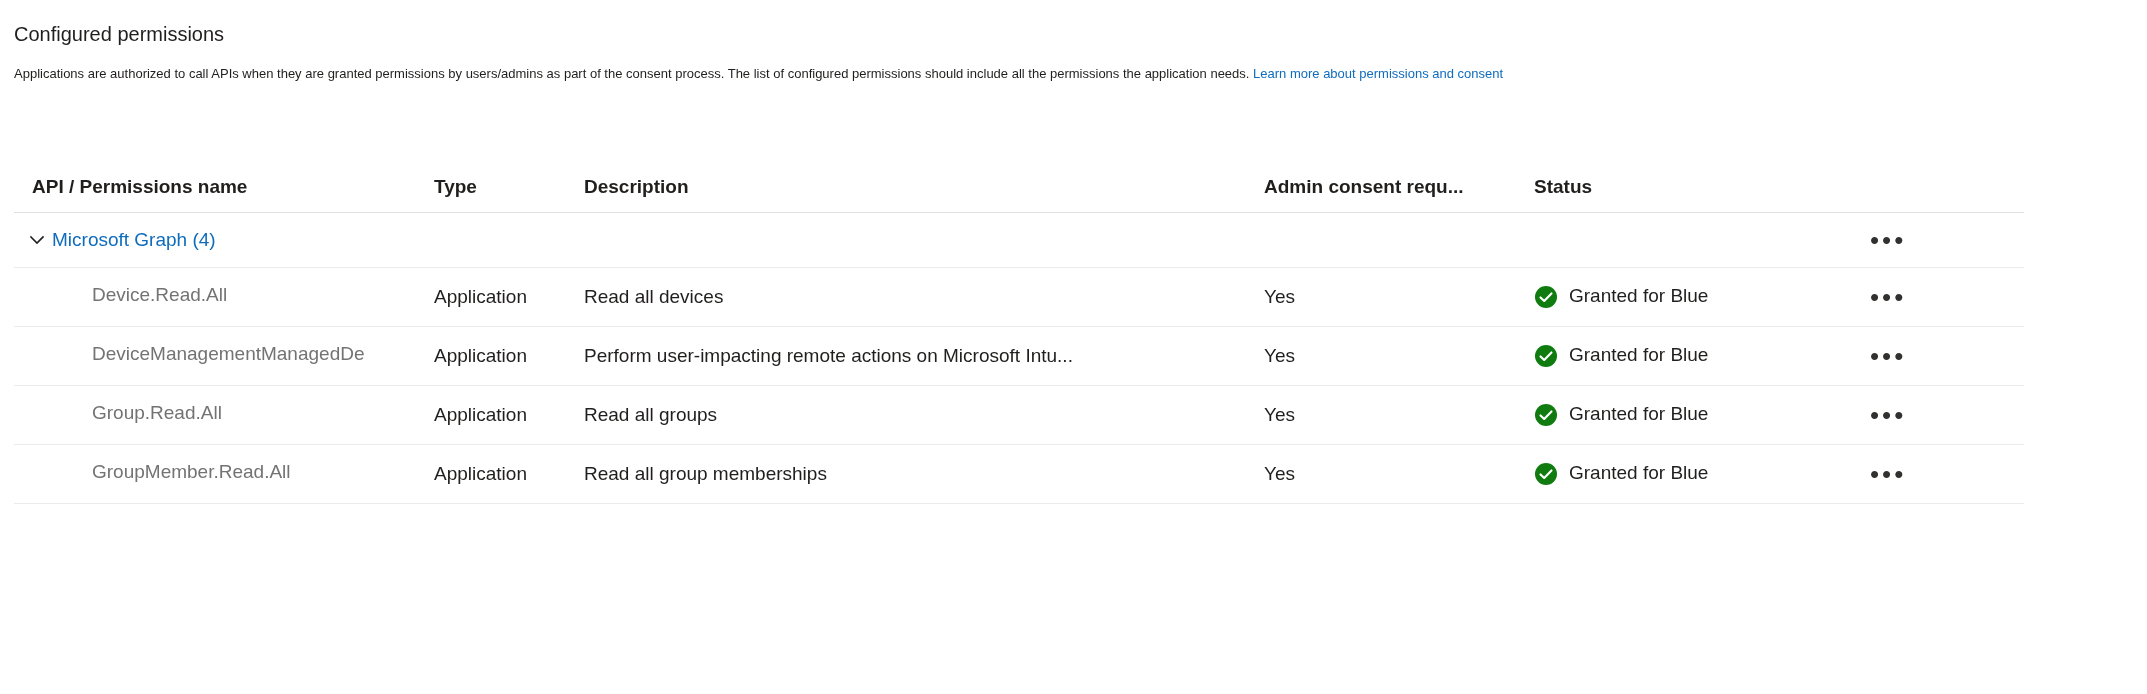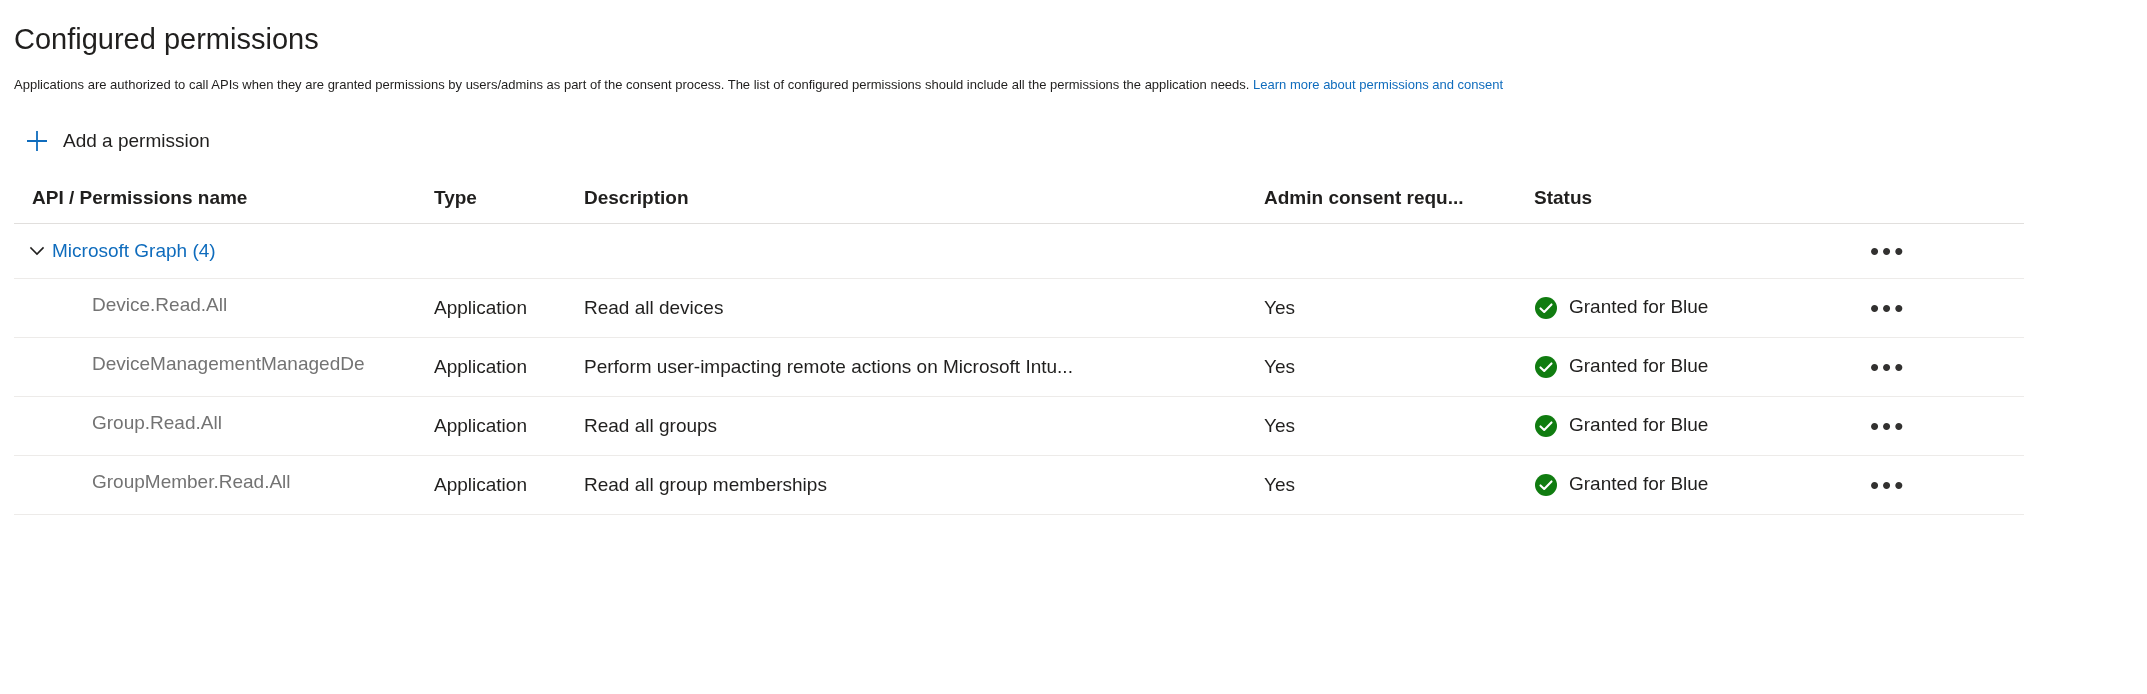--- a/index.html
+++ b/index.html
@@ -13,21 +13,21 @@
     font-family: "Liberation Sans", sans-serif;
     color: #201f1e;
     -webkit-font-smoothing: antialiased;
   }
   .page {
     padding: 22px 0 0 14px;
     box-sizing: border-box;
     width: 2147px;
   }
   .page-title {
-    font-size: 29px;
+    font-size: 20px;
     font-weight: 400;
     color: #201f1e;
     line-height: 1.2;
     margin: 0 0 18px 0;
   }
   .intro {
     font-size: 13px;
     line-height: 1.55;
     color: #201f1e;
     max-width: 2000px;
@@ -164,28 +164,20 @@
 </head>
 <body>
 
 <div class="page">
 
   <h1 class="page-title">Configured permissions</h1>
 
   <p class="intro"><span>Applications are authorized to call APIs when they are granted permissions by users/admins as part of the consent process. The list of configured permissions should include all the permissions the application needs. </span><a href="#">Learn more about permissions and consent</a></p>
 
   <div class="command-bar">
-    <button class="cmd">
-      <span>
-        <svg width="26" height="26" viewBox="0 0 26 26" aria-hidden="true">
-          <path d="M13 3 L13 23 M3 13 L23 13" stroke="#0f6cbd" stroke-width="1.8" fill="none"></path>
-        </svg>
-      </span>
-      <span class="cmd-label">Add a permission</span>
-    </button>
   </div>
 
   <table class="perm-table">
     <colgroup>
       <col class="col-name">
         <col class="col-type">
         <col class="col-desc">
       <col class="col-admin">
         <col class="col-status">
         <col class="col-menu">

